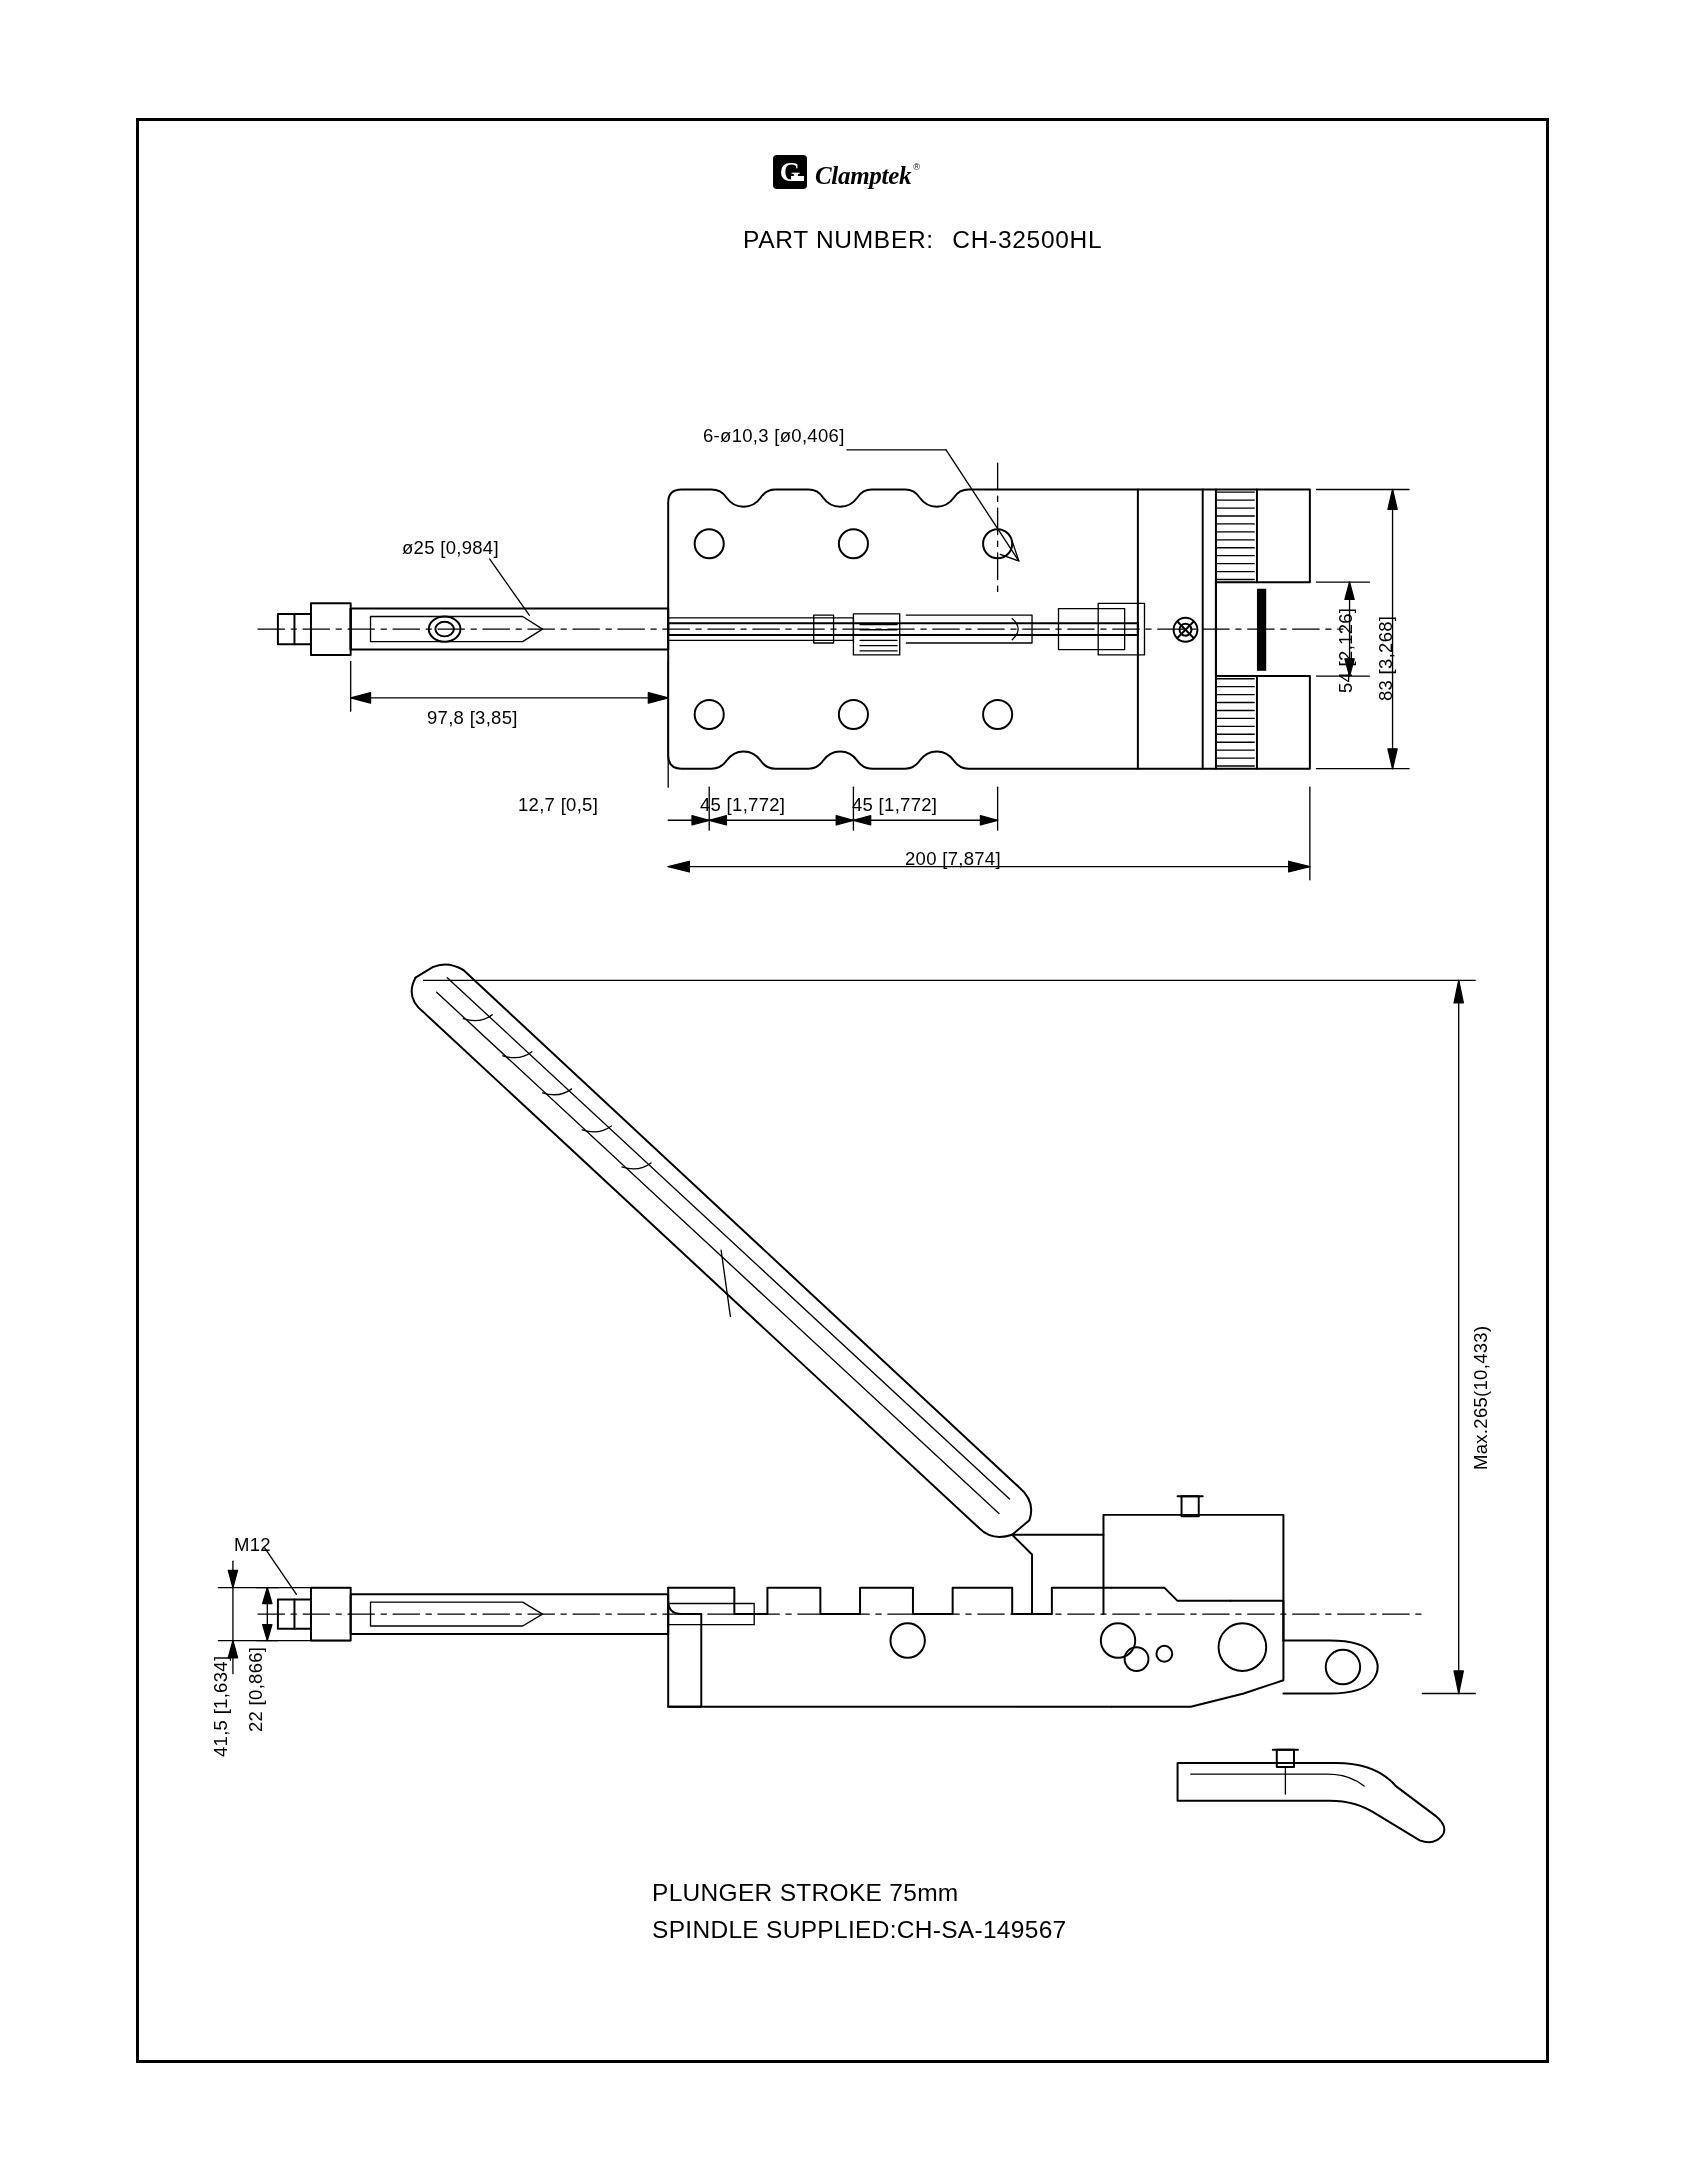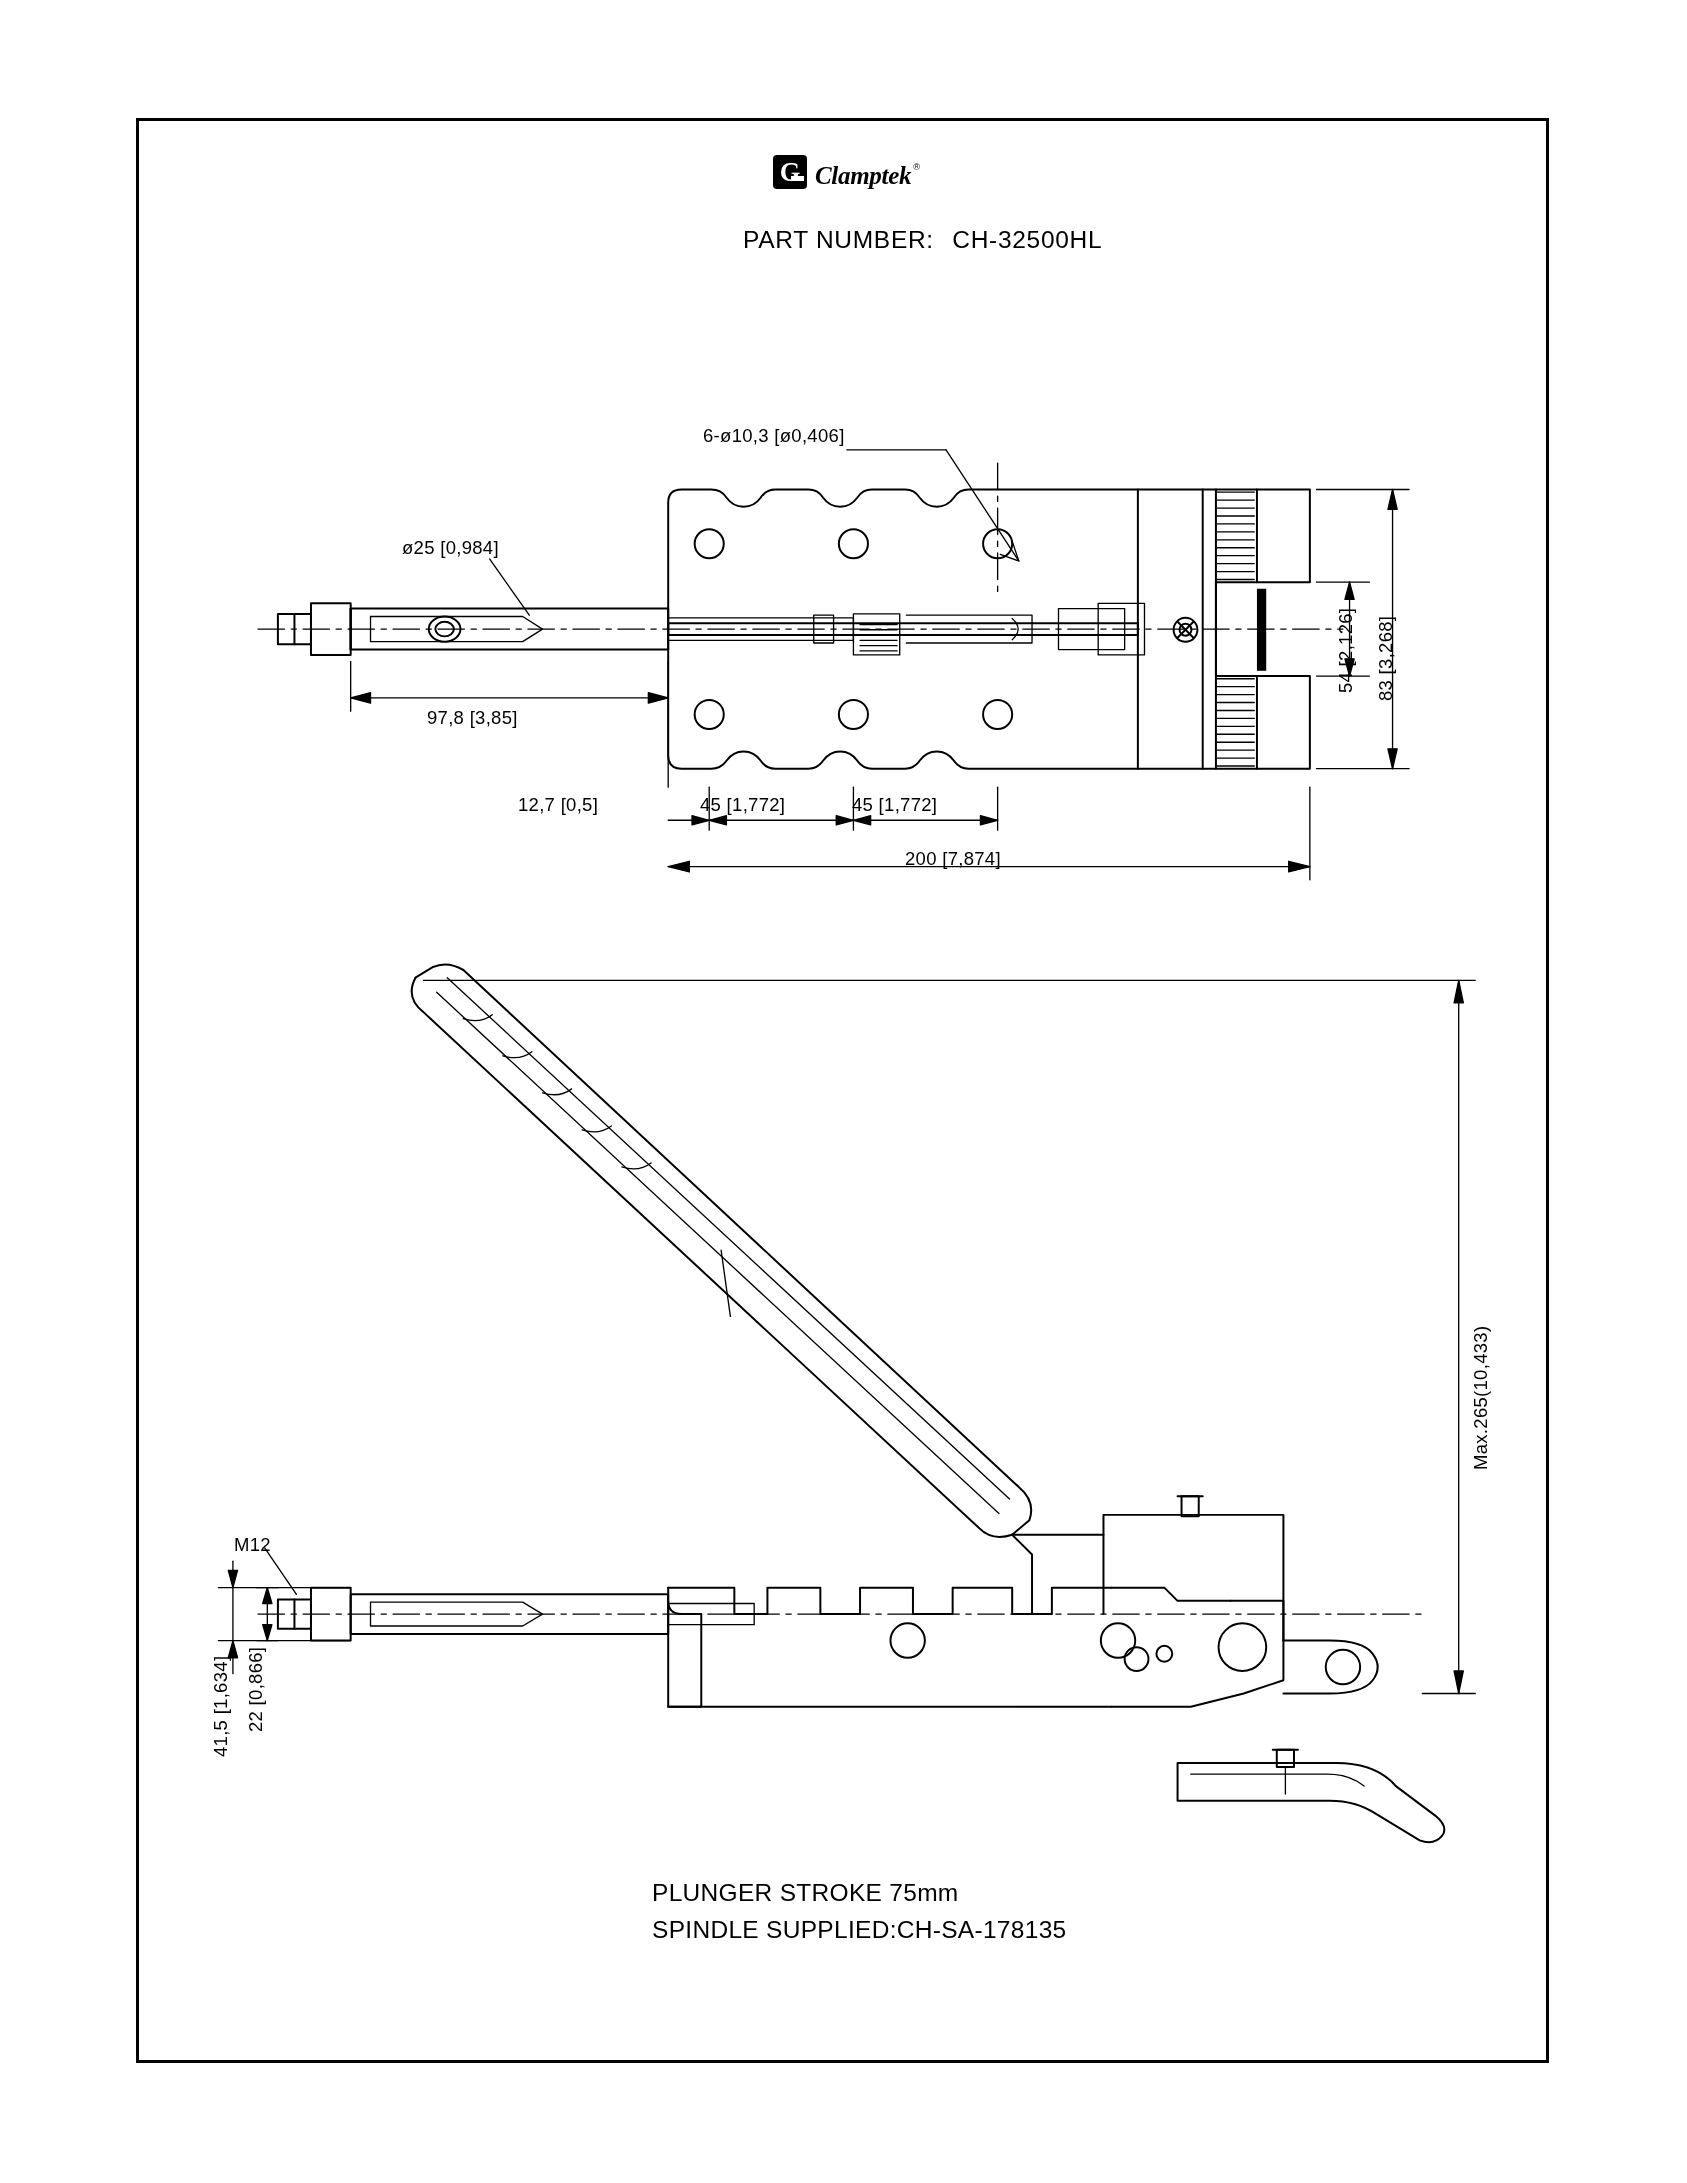--- a/index.html
+++ b/index.html
@@ -152,21 +152,21 @@
   <div class="dim v" style="left:1335px; top:693px;">54 [2,126]</div>
   <div class="dim v" style="left:1375px; top:701px;">83 [3,268]</div>
 
   <div class="dim" style="left:234px;  top:1534px;">M12</div>
   <div class="dim v" style="left:210px; top:1757px;">41,5 [1,634]</div>
   <div class="dim v" style="left:245px; top:1732px;">22 [0,866]</div>
   <div class="dim v" style="left:1470px; top:1470px;">Max.265(10,433)</div>
 
   <div class="notes">
     <div>PLUNGER STROKE   75mm</div>
-    <div>SPINDLE SUPPLIED:CH-SA-178135</div>
+    <div>SPINDLE SUPPLIED:CH-SA-149567</div>
   </div>
 
   <svg class="draw" viewBox="0 0 2550 3300">
     <g fill="none" stroke="#000" stroke-width="3" stroke-linejoin="round" stroke-linecap="round">
 
       <g>
 
         <path d="M1010,738 L1010,758 Q1010,772 1024,772 L1712,772 L1712,738 L1930,738 L1930,760
                  L1990,760 L1990,1140 L1930,1140 L1930,1162 L1712,1162 L1712,1128 L1024,1128
                  Q1010,1128 1010,1142 L1010,1162 Z" stroke-width="3" fill="none" opacity="0"></path>

